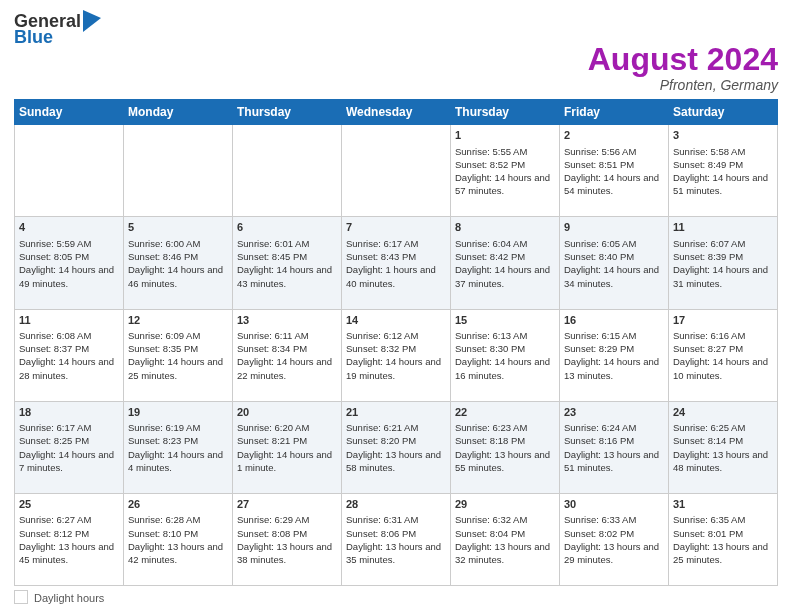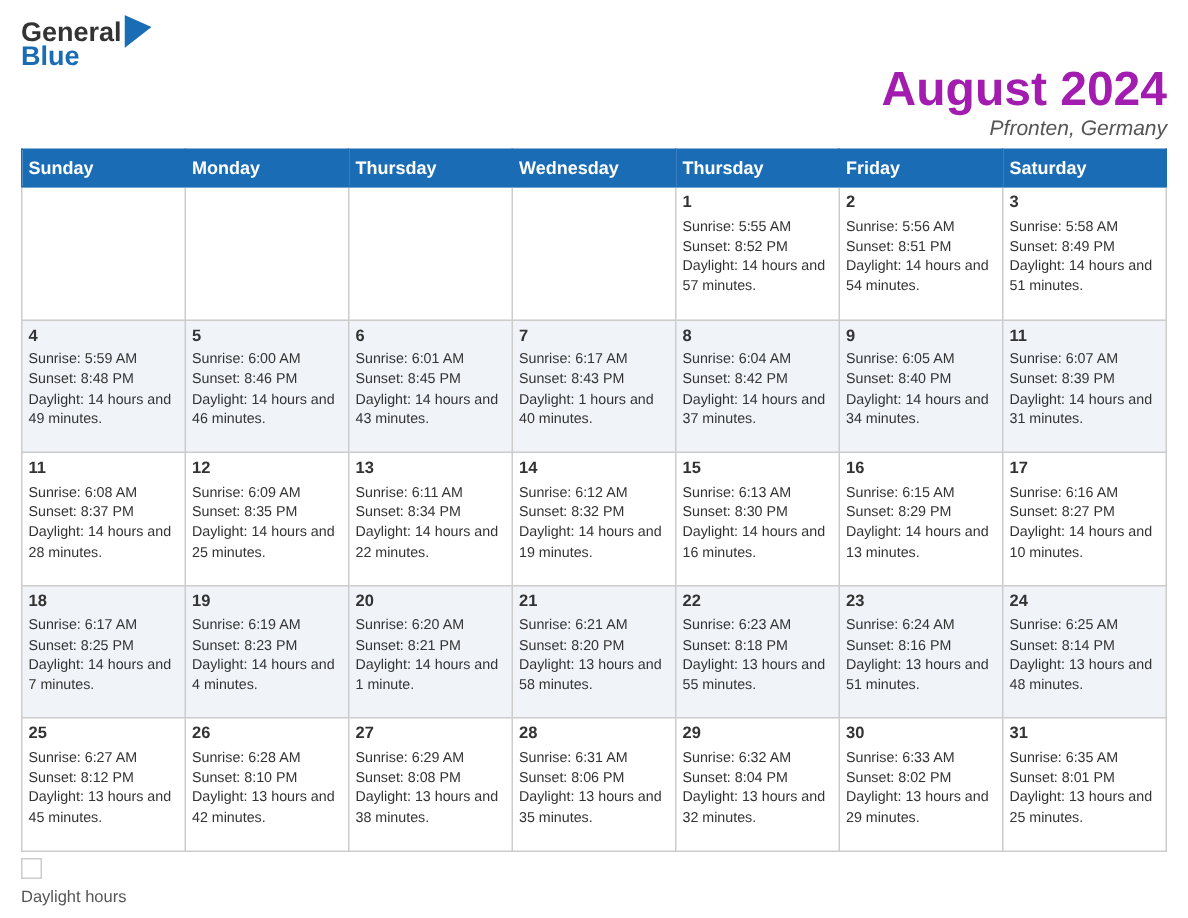--- a/index.html
+++ b/index.html
@@ -99,23 +99,22 @@
       margin-bottom: 1px;
     }
     .empty-cell {
       background: #fff !important;
     }
     .footer {
       margin-top: 4px;
       font-size: 11px;
       color: #555;
       display: flex;
-      align-items: flex-start;
+      align-items: flex-end;
       gap: 6px;
-      flex-direction: column;
     }
     .footer-box {
       width: 14px;
       height: 14px;
       background: #fff;
       border: 1px solid #ccc;
       display: inline-block;
     }
   </style>
 </head>
@@ -156,21 +155,21 @@
     <tr>
           <td class="empty-cell"></td>
           <td class="empty-cell"></td>
           <td class="empty-cell"></td>
           <td class="empty-cell"></td>
           <td><span class="day-number">1</span><span>Sunrise: 5:55 AM</span><br><span>Sunset: 8:52 PM</span><br><span>Daylight: 14 hours and 57 minutes.</span></td>
           <td><span class="day-number">2</span><span>Sunrise: 5:56 AM</span><br><span>Sunset: 8:51 PM</span><br><span>Daylight: 14 hours and 54 minutes.</span></td>
           <td><span class="day-number">3</span><span>Sunrise: 5:58 AM</span><br><span>Sunset: 8:49 PM</span><br><span>Daylight: 14 hours and 51 minutes.</span></td>
         </tr>
         <tr>
-          <td><span class="day-number">4</span><span>Sunrise: 5:59 AM</span><br><span>Sunset: 8:48 PM</span><br><span>Daylight: 14 hours and 49 minutes.</span></td>
+          <td><span class="day-number">4</span><span>Sunrise: 5:59 AM</span><br><span>Sunset: 8:05 PM</span><br><span>Daylight: 14 hours and 49 minutes.</span></td>
           <td><span class="day-number">5</span><span>Sunrise: 6:00 AM</span><br><span>Sunset: 8:46 PM</span><br><span>Daylight: 14 hours and 46 minutes.</span></td>
           <td><span class="day-number">6</span><span>Sunrise: 6:01 AM</span><br><span>Sunset: 8:45 PM</span><br><span>Daylight: 14 hours and 43 minutes.</span></td>
           <td><span class="day-number">7</span><span>Sunrise: 6:17 AM</span><br><span>Sunset: 8:43 PM</span><br><span>Daylight: 1 hours and 40 minutes.</span></td>
           <td><span class="day-number">8</span><span>Sunrise: 6:04 AM</span><br><span>Sunset: 8:42 PM</span><br><span>Daylight: 14 hours and 37 minutes.</span></td>
           <td><span class="day-number">9</span><span>Sunrise: 6:05 AM</span><br><span>Sunset: 8:40 PM</span><br><span>Daylight: 14 hours and 34 minutes.</span></td>
           <td><span class="day-number">11</span><span>Sunrise: 6:07 AM</span><br><span>Sunset: 8:39 PM</span><br><span>Daylight: 14 hours and 31 minutes.</span></td>
         </tr>
         <tr>
           <td><span class="day-number">11</span><span>Sunrise: 6:08 AM</span><br><span>Sunset: 8:37 PM</span><br><span>Daylight: 14 hours and 28 minutes.</span></td>
           <td><span class="day-number">12</span><span>Sunrise: 6:09 AM</span><br><span>Sunset: 8:35 PM</span><br><span>Daylight: 14 hours and 25 minutes.</span></td>

